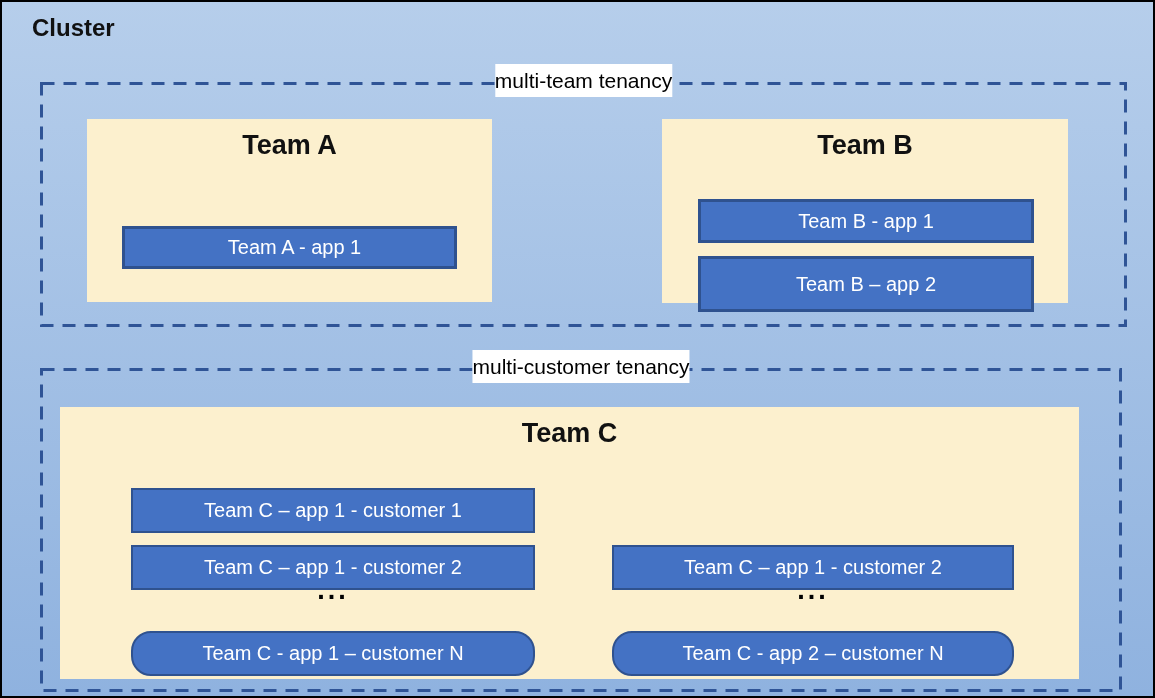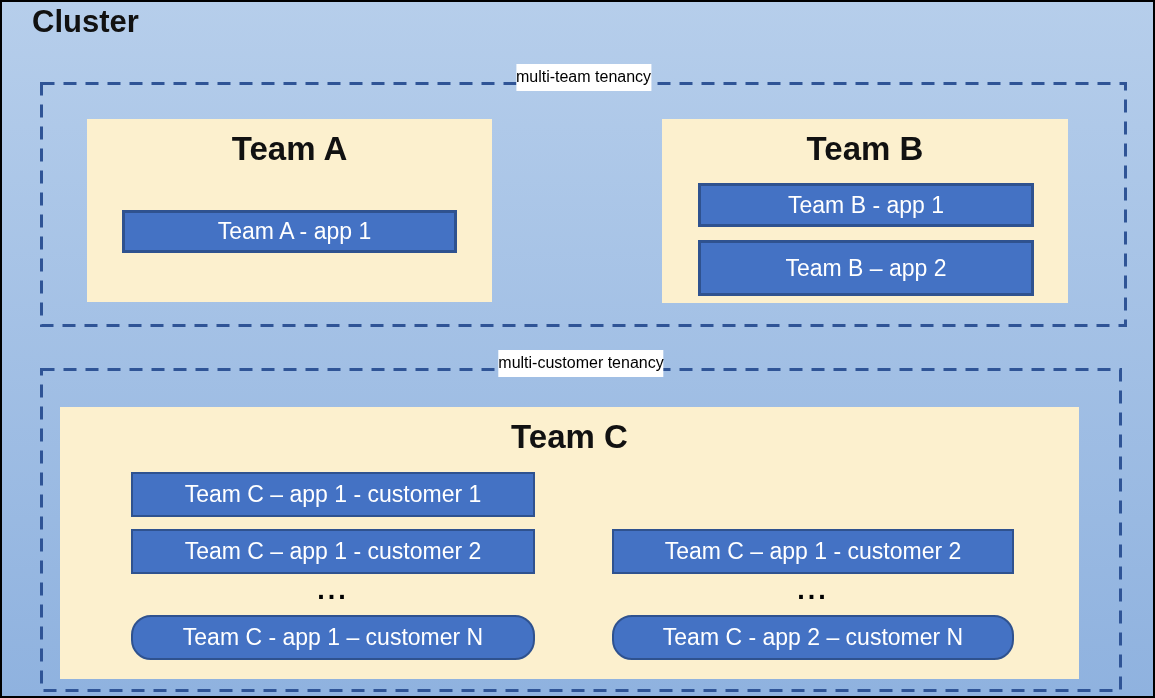--- a/index.html
+++ b/index.html
@@ -10,45 +10,45 @@
   body{
     width:1155px; height:698px; overflow:hidden;
     font-family:"Liberation Sans","DejaVu Sans",sans-serif;
   }
   .canvas{
     position:relative; width:1155px; height:698px;
     background:linear-gradient(180deg,var(--bg-top),var(--bg-bottom));
     border:2px solid #000;
   }
   .cluster-title{
-    position:absolute; left:30px; top:2px;
-    font-size:31px; font-weight:bold; color:#111;text-align:center;
+    position:absolute; left:30px; top:12px;
+    font-size:24px; font-weight:bold; color:#111;text-align:center;
   }
   .tenancy{position:absolute;}
   .tenancy svg{position:absolute; left:0; top:0; display:block;}
   .tenancy-label{
     position:absolute; top:-18px; left:50%; transform:translateX(-50%);
     background:var(--label-bg); color:#000; padding:3px 0;
-    font-size:16px; white-space:nowrap; line-height:1.3;
+    font-size:21px; white-space:nowrap; line-height:1.3;
   }
   #multi-team{left:38px; top:80px; width:1087px; height:245px;}
   #multi-customer{left:38px; top:366px; width:1082px; height:324px;}
   .team-box{position:absolute; background:var(--team-fill);}
   #team-a{left:47px; top:37px; width:405px; height:183px;}
   #team-b{left:622px; top:37px; width:406px; height:184px;}
   #team-c{left:20px; top:39px; width:1019px; height:272px;}
   .team-title{
     position:absolute; left:0; right:0; top:11px; text-align:center;
-    font-size:33px; font-weight:bold; color:#111;
+    font-size:27px; font-weight:bold; color:#111;
   }
   .app-box{
     position:absolute; background:var(--app-fill);
     border:3px solid var(--app-border); color:#fff;
     display:flex; align-items:center; justify-content:center;
-    font-size:23px; white-space:nowrap;
+    font-size:20px; white-space:nowrap;margin-top:16px;
   }
   .app-box.thin{border-width:2px;}
   #team-a-app1{left:35px; top:91px; width:335px; height:43px;padding-left:10px;}
   #team-b-app1{left:36px; top:64px; width:336px; height:44px;}
   #team-b-app2{left:36px; top:121px; width:336px; height:56px;}
   .c-row{width:404px; height:45px;}
   .col1{left:71px;}
   .col2{left:552px; width:402px;}
   .r1{top:65px;} .r2{top:122px;} .rN{top:208px;border-radius:20px;}
   .ellipsis{

